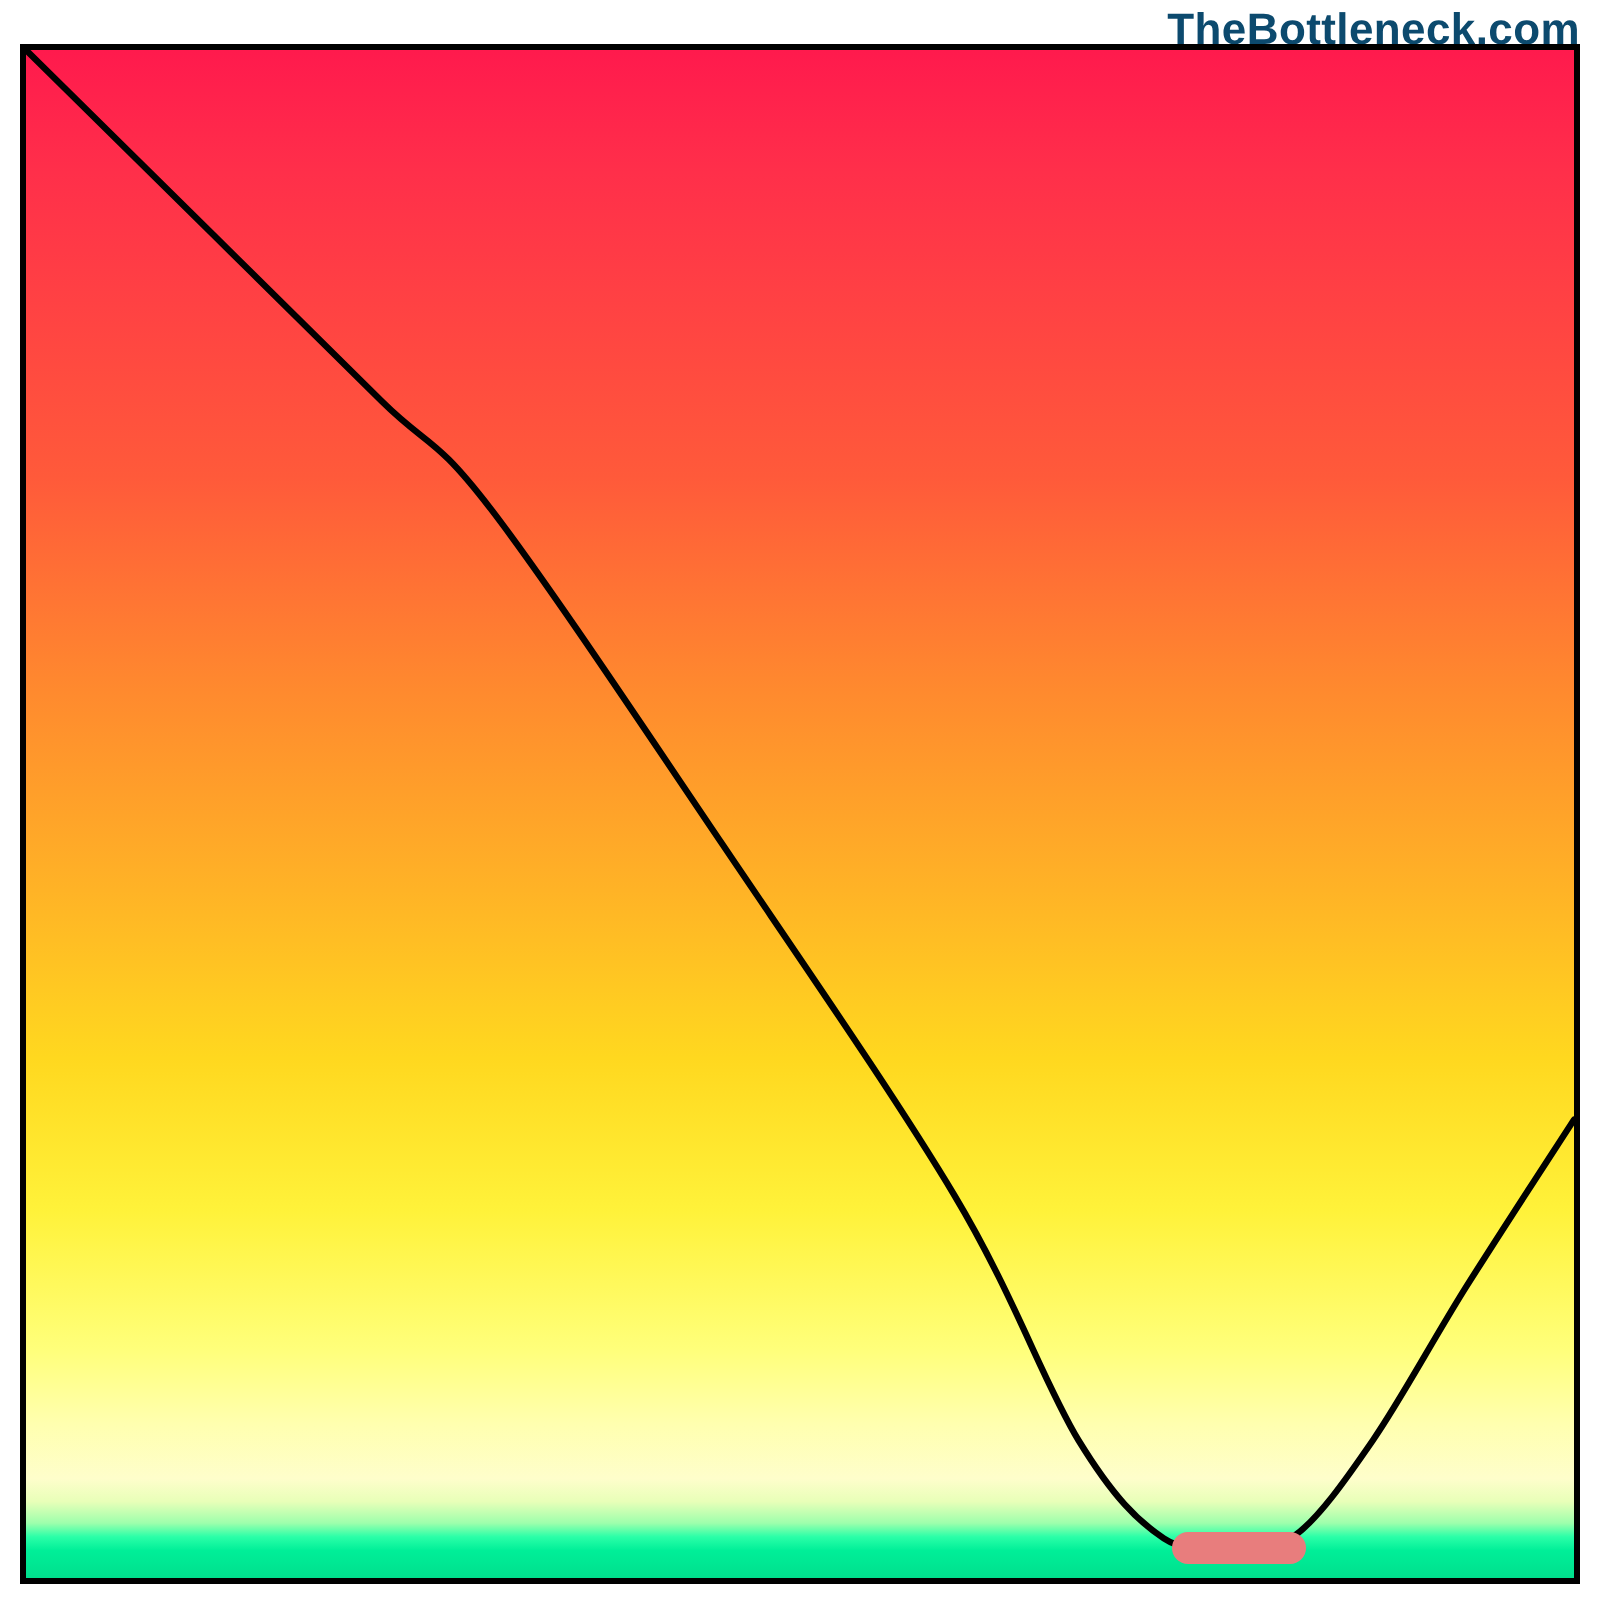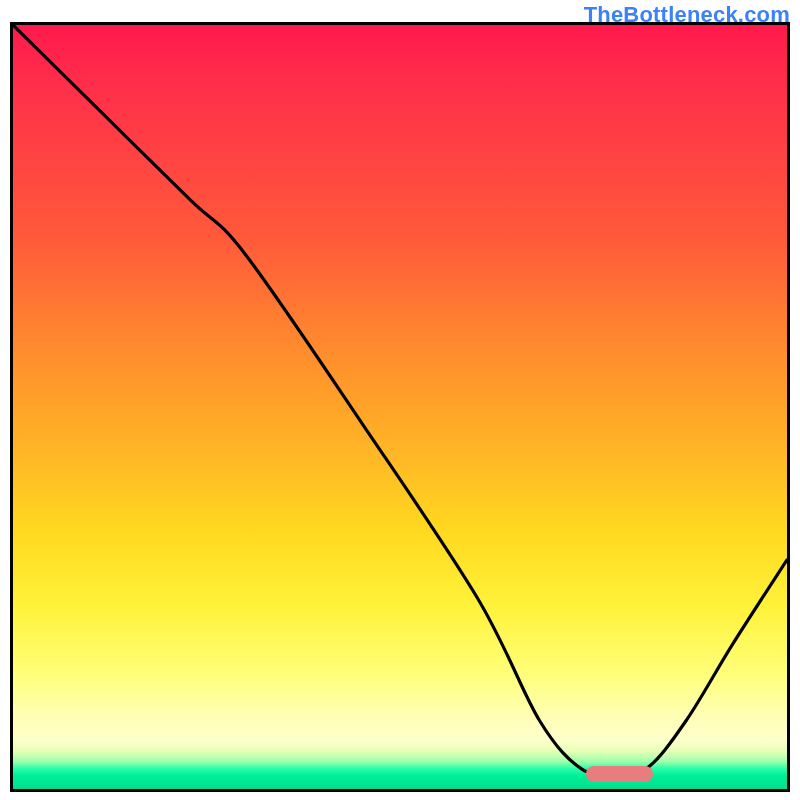--- a/index.html
+++ b/index.html
@@ -9,21 +9,21 @@
     width: 800px;
     height: 800px;
   }
   .watermark {
     position: absolute;
     top: 2px;
     right: 10px;
     font-family: Arial, Helvetica, sans-serif;
     font-size: 22px;
     font-weight: 600;
-    color: #3b82f6;
+    color: #0c4a6e;
     letter-spacing: 0.2px;
   }
   .plot {
     position: absolute;
     left: 10px;
     top: 22px;
     width: 780px;
     height: 770px;
     background: #fff;
     border: 3px solid #000;

